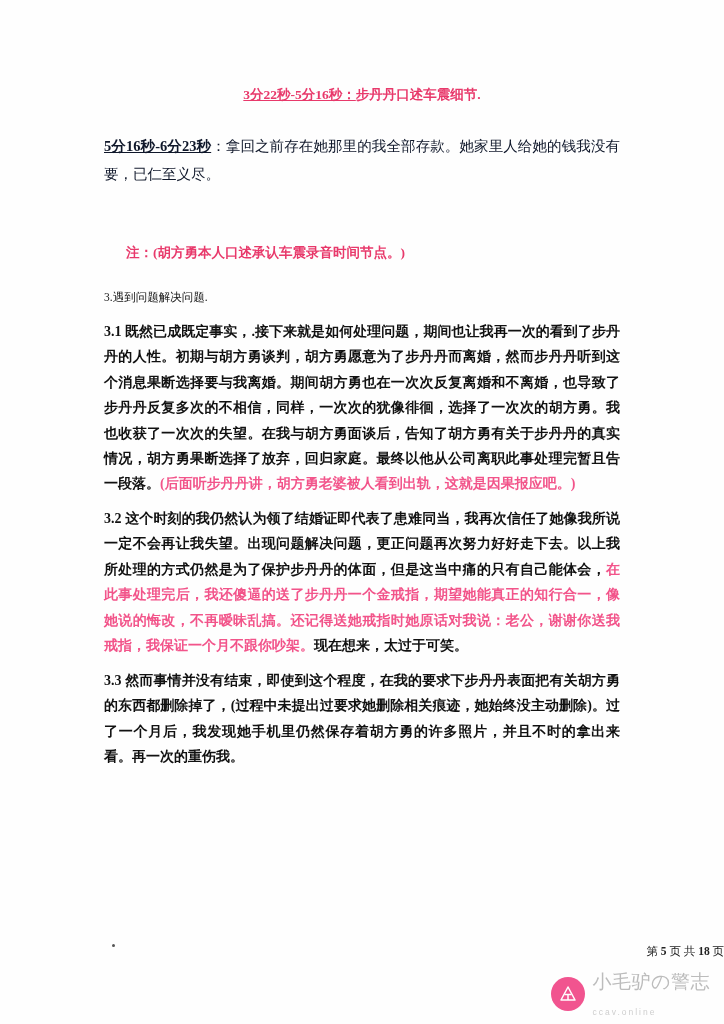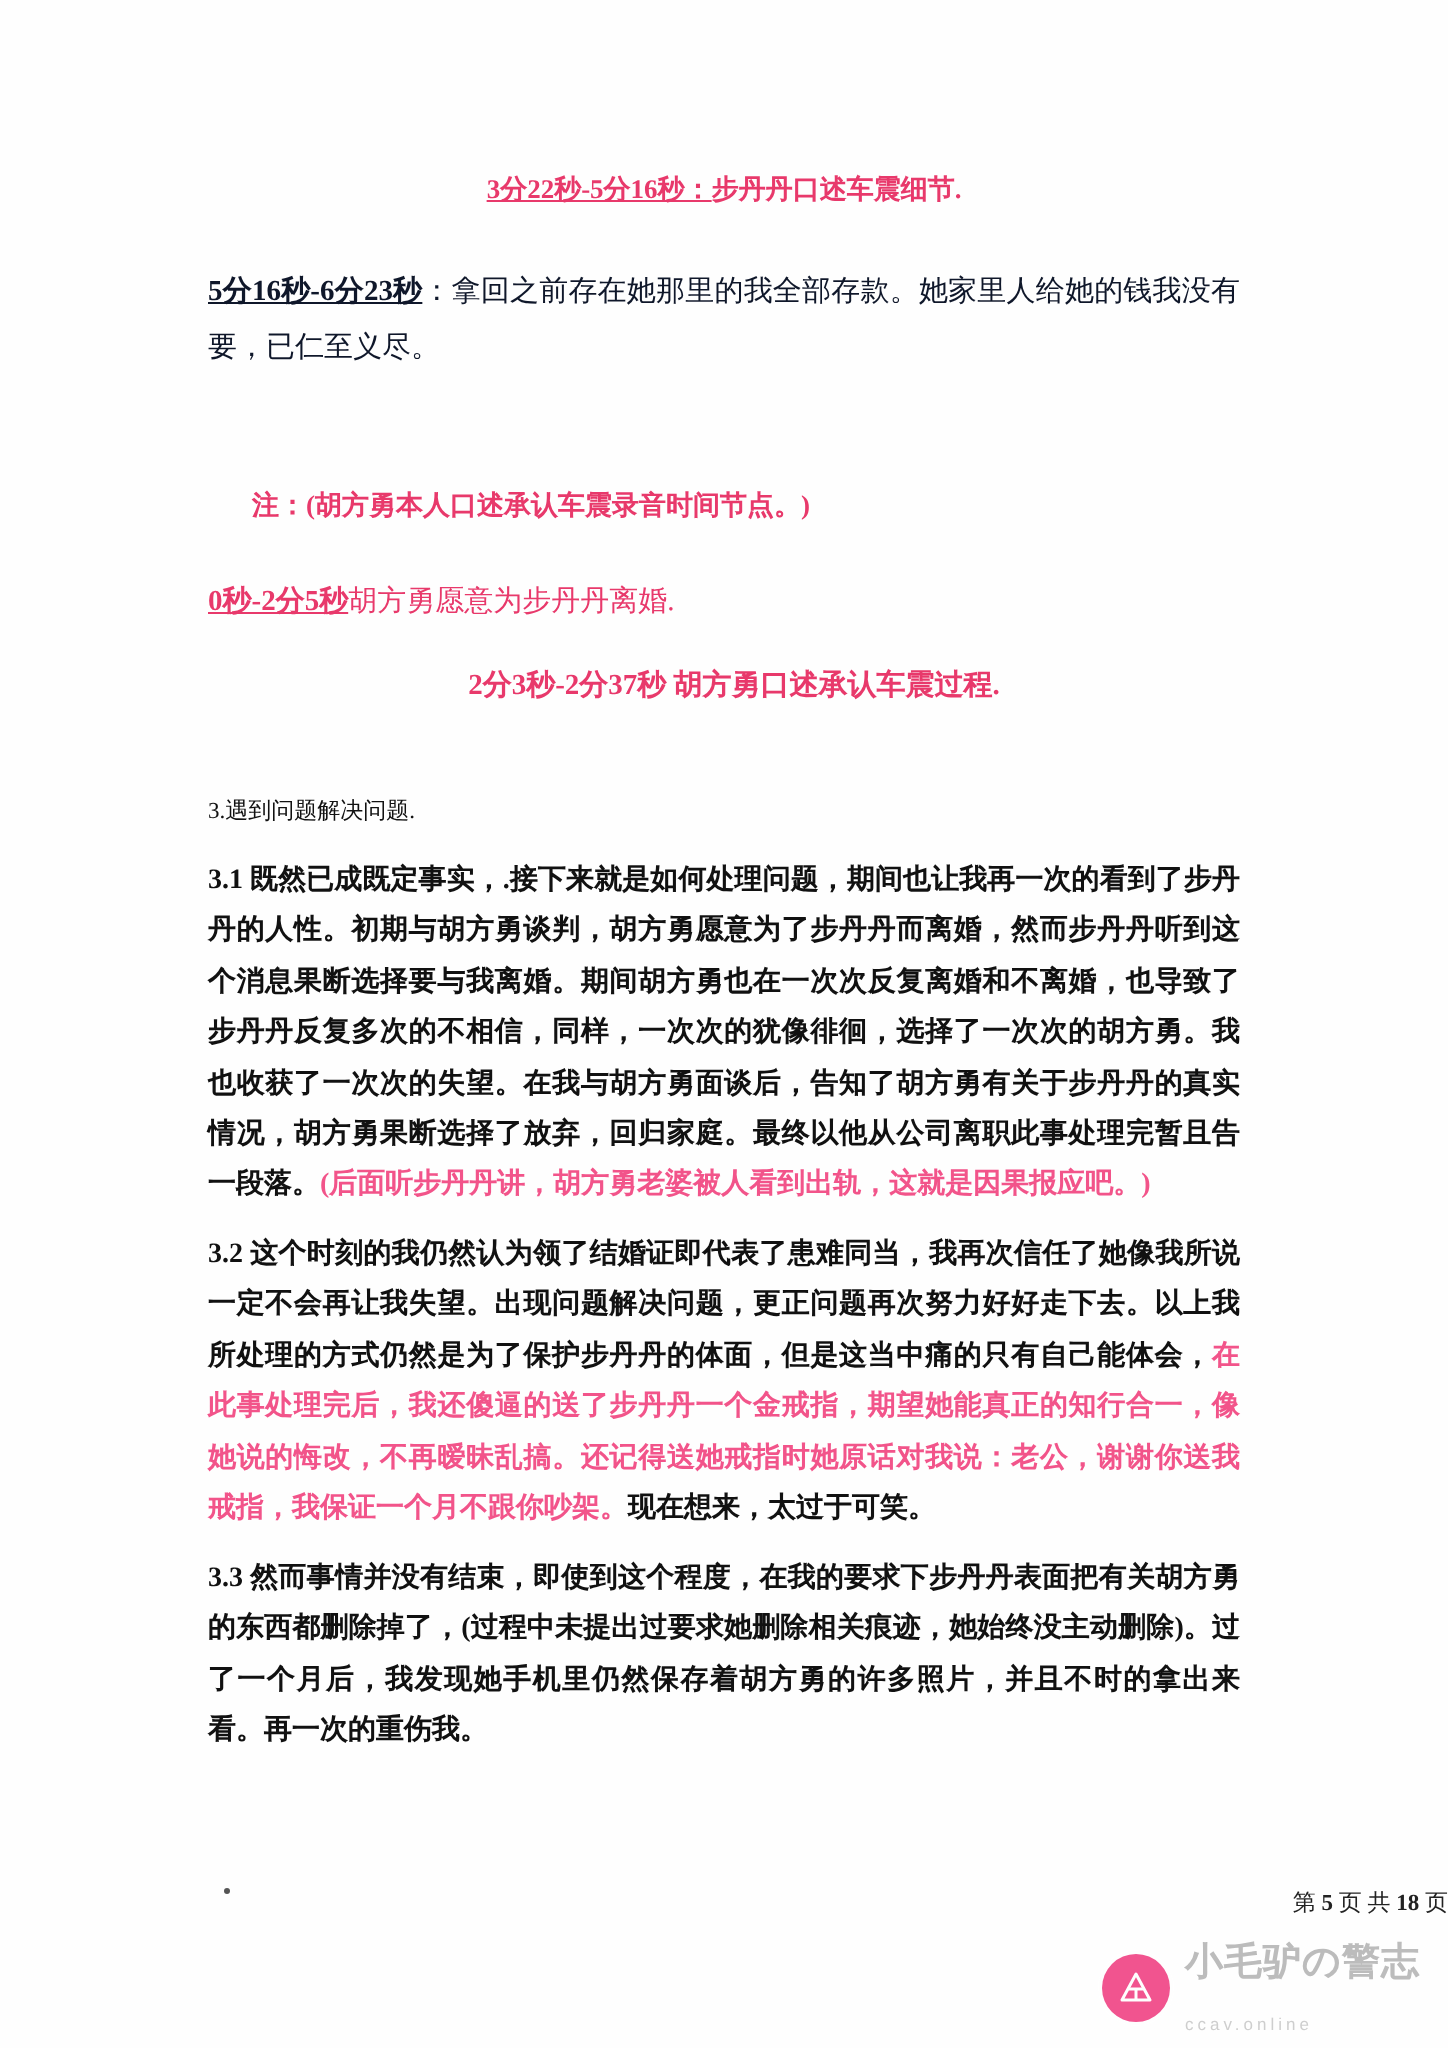--- a/index.html
+++ b/index.html
@@ -138,21 +138,21 @@
   }
   .wm-badge svg { display: block; }
   .wm-text {
     display: flex;
     flex-direction: column;
     line-height: 1;
   }
   .wm-main {
     font-family: "Liberation Sans", sans-serif;
     font-size: 19px;
-    font-weight: bold;
+    font-weight: normal;
     color: #b9b9b9;
     letter-spacing: 0.5px;
   }
   .wm-sub {
     font-family: "Liberation Sans", sans-serif;
     font-size: 8.5px;
     color: #cccccc;
     letter-spacing: 2px;
     margin-top: 17px;
   }
@@ -166,27 +166,21 @@
     <p class="line block-a red">
       <span class="ul">3分22秒-5分16秒：</span><span>步丹丹口述车震细节.</span>
     </p>
 
     <p class="line block-b">
       <span class="bold ul">5分16秒-6分23秒</span><span>：拿回之前存在她那里的我全部存款。她家里人给她的钱我没有要，已仁至义尽。</span>
     </p>
 
     <p class="line block-note red">注：(胡方勇本人口述承认车震录音时间节点。)</p>
 
-    <p class="line block-c red">
-      <span class="ul bold">0秒-2分5秒</span><span>胡方勇愿意为步丹丹离婚.</span>
-    </p>
-
-    <p class="line block-d red">
-      <span>2分3秒-2分37秒</span>&nbsp;<span>胡方勇口述承认车震过程.</span>
-    </p>
+
 
     <p class="heading3">3.遇到问题解决问题.</p>
 
     <p class="para">
       <span>3.1 既然已成既定事实，.接下来就是如何处理问题，期间也让我再一次的看到了步丹丹的人性。初期与胡方勇谈判，胡方勇愿意为了步丹丹而离婚，然而步丹丹听到这个消息果断选择要与我离婚。期间胡方勇也在一次次反复离婚和不离婚，也导致了步丹丹反复多次的不相信，同样，一次次的犹像徘徊，选择了一次次的胡方勇。我也收获了一次次的失望。在我与胡方勇面谈后，告知了胡方勇有关于步丹丹的真实情况，胡方勇果断选择了放弃，回归家庭。最终以他从公司离职此事处理完暂且告一段落。</span><span class="pink">(后面听步丹丹讲，胡方勇老婆被人看到出轨，这就是因果报应吧。)</span>
     </p>
 
     <p class="para">
       <span>3.2 这个时刻的我仍然认为领了结婚证即代表了患难同当，我再次信任了她像我所说一定不会再让我失望。出现问题解决问题，更正问题再次努力好好走下去。以上我所处理的方式仍然是为了保护步丹丹的体面，但是这当中痛的只有自己能体会，</span><span class="pink">在此事处理完后，我还傻逼的送了步丹丹一个金戒指，期望她能真正的知行合一，像她说的悔改，不再暧昧乱搞。还记得送她戒指时她原话对我说：老公，谢谢你送我戒指，我保证一个月不跟你吵架。</span><span>现在想来，太过于可笑。</span>
     </p>

